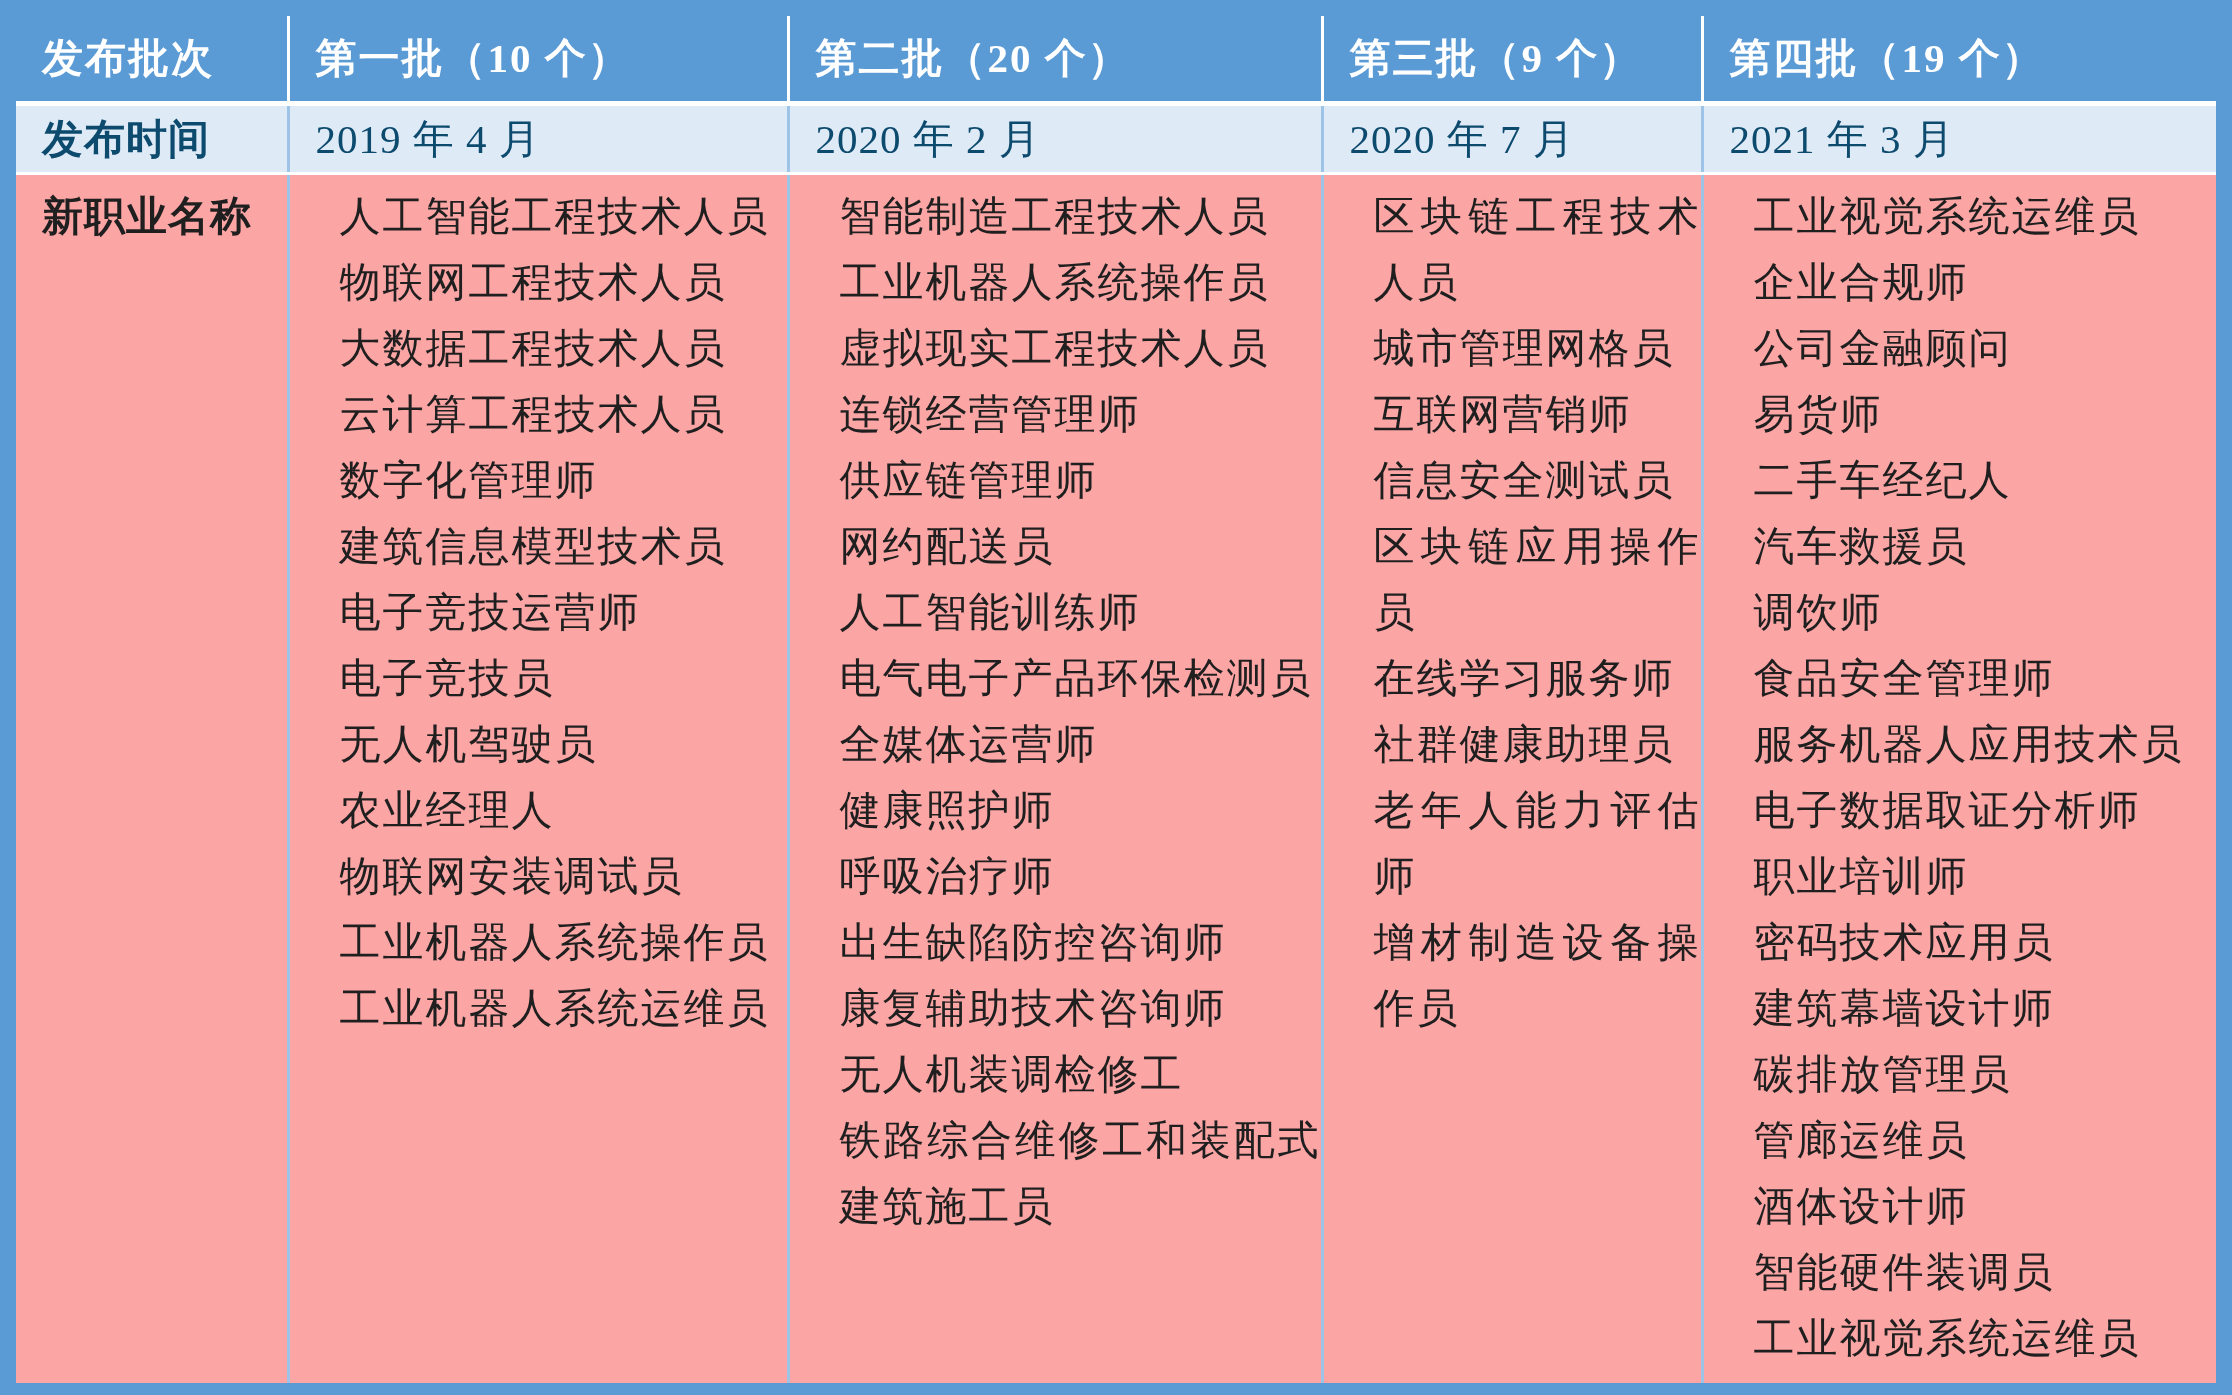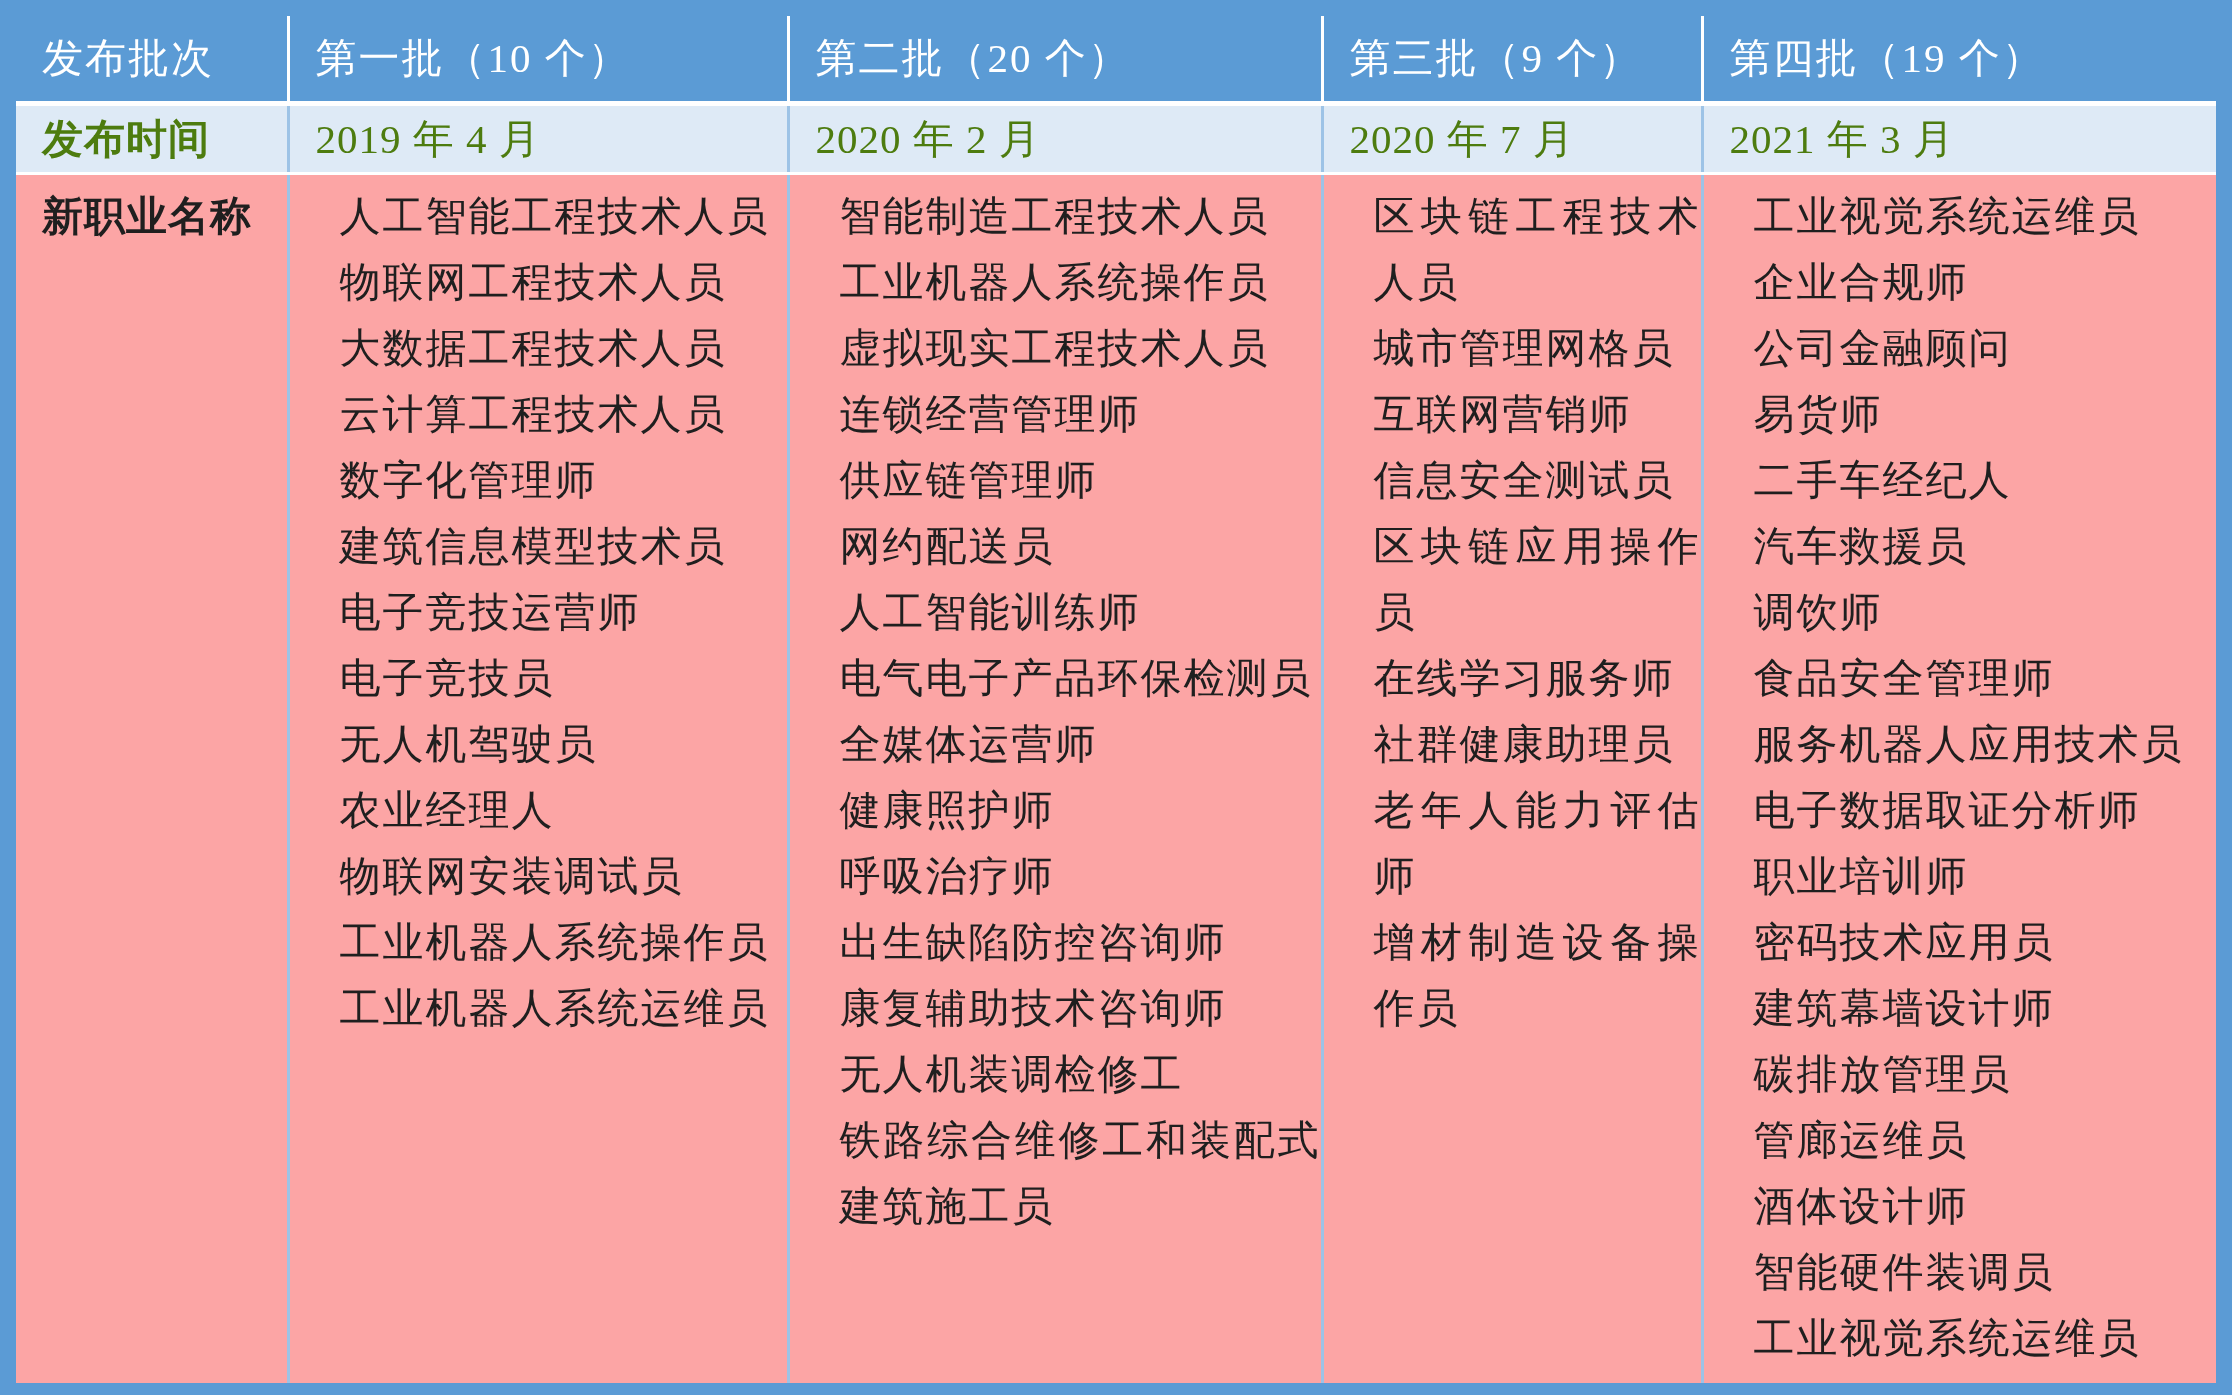--- a/index.html
+++ b/index.html
@@ -19,35 +19,35 @@
     width: 100%;
     height: 100%;
     border-collapse: collapse;
     table-layout: fixed;
   }
   
   tr.header-row th {
     background: #5B9BD5;
     color: #ffffff;
     font-size: 41px;
-    font-weight: normal;
+    font-weight: bold;
     letter-spacing: 2px;
     text-align: left;
     vertical-align: middle;
     height: 85px;
     padding: 0 10px 0 26px;
     border-right: 3px solid #ffffff;
     border-bottom: 5px solid #ffffff;
     overflow: hidden;
   }
   tr.header-row th:last-child { border-right: none; }
   
   tr.date-row td {
     background: #DEEAF6;
-    color: #4d7c0f;
+    color: #0c4a6e;
     font-size: 41px;
     letter-spacing: 1px;
     text-align: left;
     vertical-align: middle;
     height: 62px;
     padding: 0 10px 0 26px;
     border-right: 3px solid #9DC3E6;
     border-bottom: 3px solid #ffffff;
     overflow: hidden;
   }

